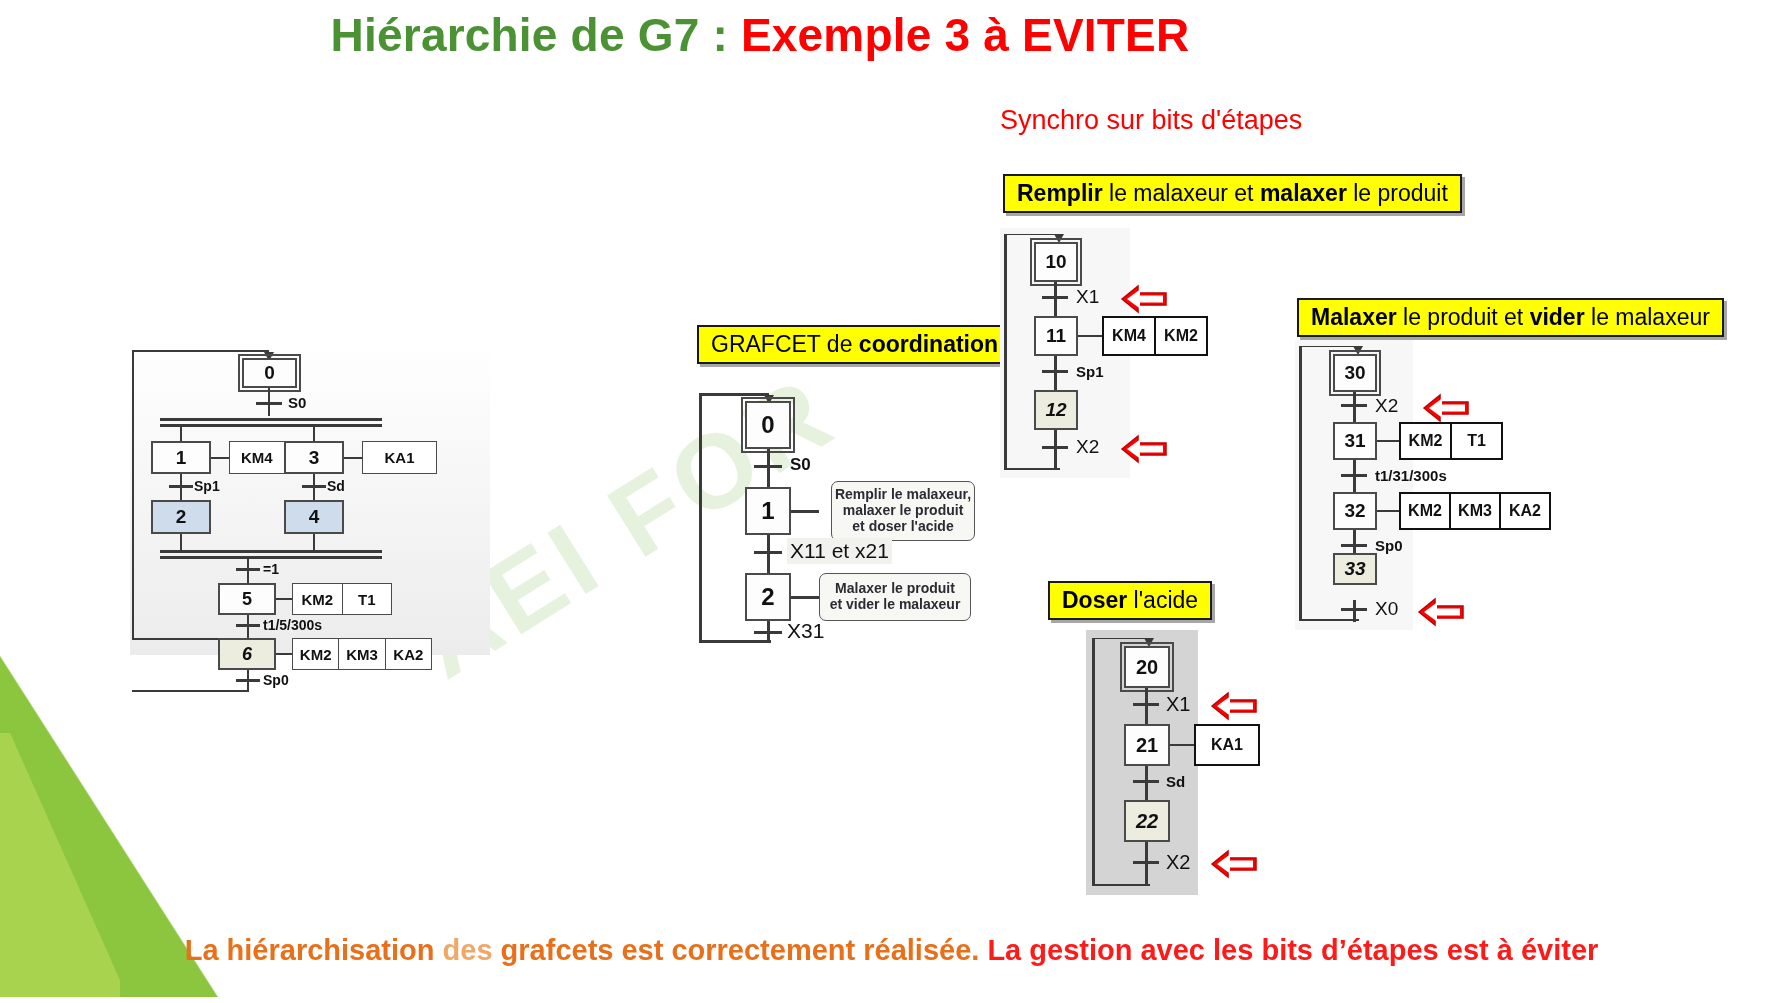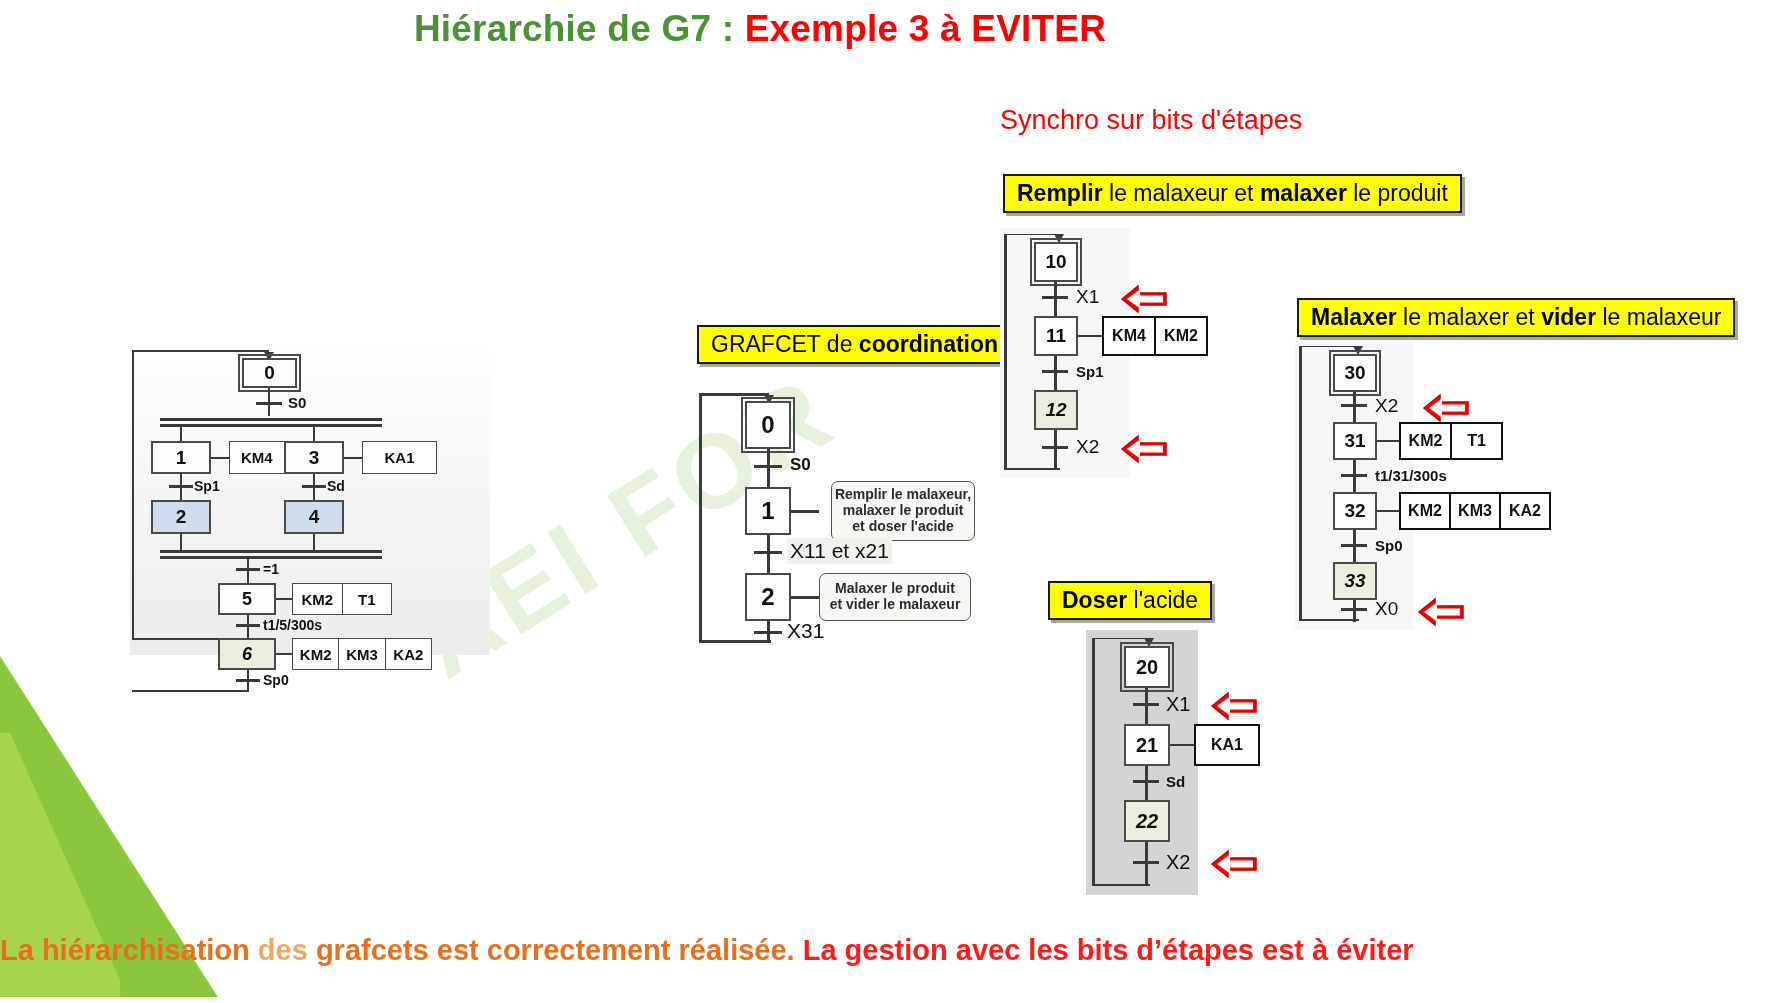--- a/index.html
+++ b/index.html
@@ -10,34 +10,34 @@
   }
   
   .corner-green{position:absolute;left:0;bottom:0;width:230px;height:360px;
      background:linear-gradient(to top right, #8cc63f 0%, #8cc63f 48%, transparent 48.4%);}
   .corner-green2{position:absolute;left:0;bottom:0;width:120px;height:270px;
      background:linear-gradient(to top right, #a7d34f 0%, #a7d34f 54%, transparent 54.4%);}
   .bottom-rule{position:absolute;left:0;bottom:0;width:1783px;height:6px;background:#ffffff;}
 
   
   .title{position:absolute;top:8px;left:0;width:1520px;text-align:center;
-     font-size:37px;font-weight:bold;letter-spacing:.2px;}
+     font-size:46px;font-weight:bold;letter-spacing:.2px;}
   .t-green{color:#4a9234;}
   .t-red{color:#ff0000;}
 
   .subtitle{position:absolute;left:1000px;top:105px;font-size:27px;color:#ff0000;white-space:nowrap;}
 
   
   .ylabel{position:absolute;background:#ffff00;border:2px solid #1a1a1a;
      padding:4px 12px;font-size:23px;color:#000;white-space:nowrap;
      box-shadow:3px 3px 0 rgba(0,0,0,.35);}
   .ylabel b{font-weight:bold;}
 
   
-  .caption{position:absolute;left:0;bottom:36px;width:1783px;text-align:left;
+  .caption{position:absolute;left:0;bottom:36px;width:1783px;text-align:center;
      font-size:29px;font-weight:bold;white-space:nowrap;}
   .c-orange{color:#e8701a;}
   .c-orange-light{color:#f0a868;}
   .c-red{color:#ff1a1a;}
 
   
   .watermark{position:absolute;left:395px;top:600px;font-size:105px;font-weight:bold;
      color:#e7f2de;transform:rotate(-32deg);transform-origin:left top;
      letter-spacing:6px;user-select:none;}
 
@@ -89,21 +89,21 @@
   <span class="t-green">Hiérarchie de G7 : </span><span class="t-red">Exemple 3 à EVITER</span>
 </div>
 
 <div class="subtitle">Synchro sur bits d'étapes</div>
 
 <div class="ylabel" style="left:1003px;top:174px;">
   <b>Remplir</b><span> le malaxeur et </span><b>malaxer</b><span> le produit</span>
 </div>
 
 <div class="ylabel" style="left:1297px;top:298px;">
-  <b>Malaxer</b><span> le malaxer et </span><b>vider</b><span> le malaxeur</span>
+  <b>Malaxer</b><span> le produit et </span><b>vider</b><span> le malaxeur</span>
 </div>
 
 <div class="ylabel" style="left:697px;top:325px;">
   <span>GRAFCET de </span><b>coordination</b>
 </div>
 
 <div class="ylabel" style="left:1048px;top:581px;">
   <b>Doser</b><span> l'acide</span>
 </div>
 
@@ -281,21 +281,21 @@
   <div class="hline" style="left:82px;top:170px;width:22px;height:2px;"></div>
   <div class="action" style="left:104px;top:152px;width:152px;height:38px;">
     <div class="cell">KM2</div>
     <div class="cell">KM3</div>
     <div class="cell">KA2</div>
   </div>
   <div class="vline" style="left:58px;top:190px;width:3px;height:32px;"></div>
   <div class="trans" style="left:46px;top:204px;width:26px;height:3px;"></div>
   <div class="tlabel" style="left:80px;top:197px;font-size:15px;">Sp0</div>
 
-  <div class="step shaded" style="left:38px;top:222px;width:44px;height:38px;font-size:19px;">33</div>
+  <div class="step shaded" style="left:38px;top:213px;width:44px;height:32px;font-size:19px;">33</div>
   <div class="vline" style="left:58px;top:260px;width:3px;height:22px;"></div>
   <div class="trans" style="left:46px;top:268px;width:26px;height:3px;"></div>
   <div class="tlabel" style="left:80px;top:258px;font-size:19px;font-weight:normal;">X0</div>
   <div class="redarrow" style="left:122px;top:255px;">
     <svg viewBox="0 0 48 34" width="48" height="34">
         <polygon points="2,17 18,4 18,11 46,11 46,23 18,23 18,30" fill="#ff0000" stroke="#c00000" stroke-width="1.5"></polygon>
         <polygon points="7,17 20,7.5 20,13.5 43,13.5 43,20.5 20,20.5 20,26.5" fill="#ffffff"></polygon>
       </svg>
   </div>
 </div>

